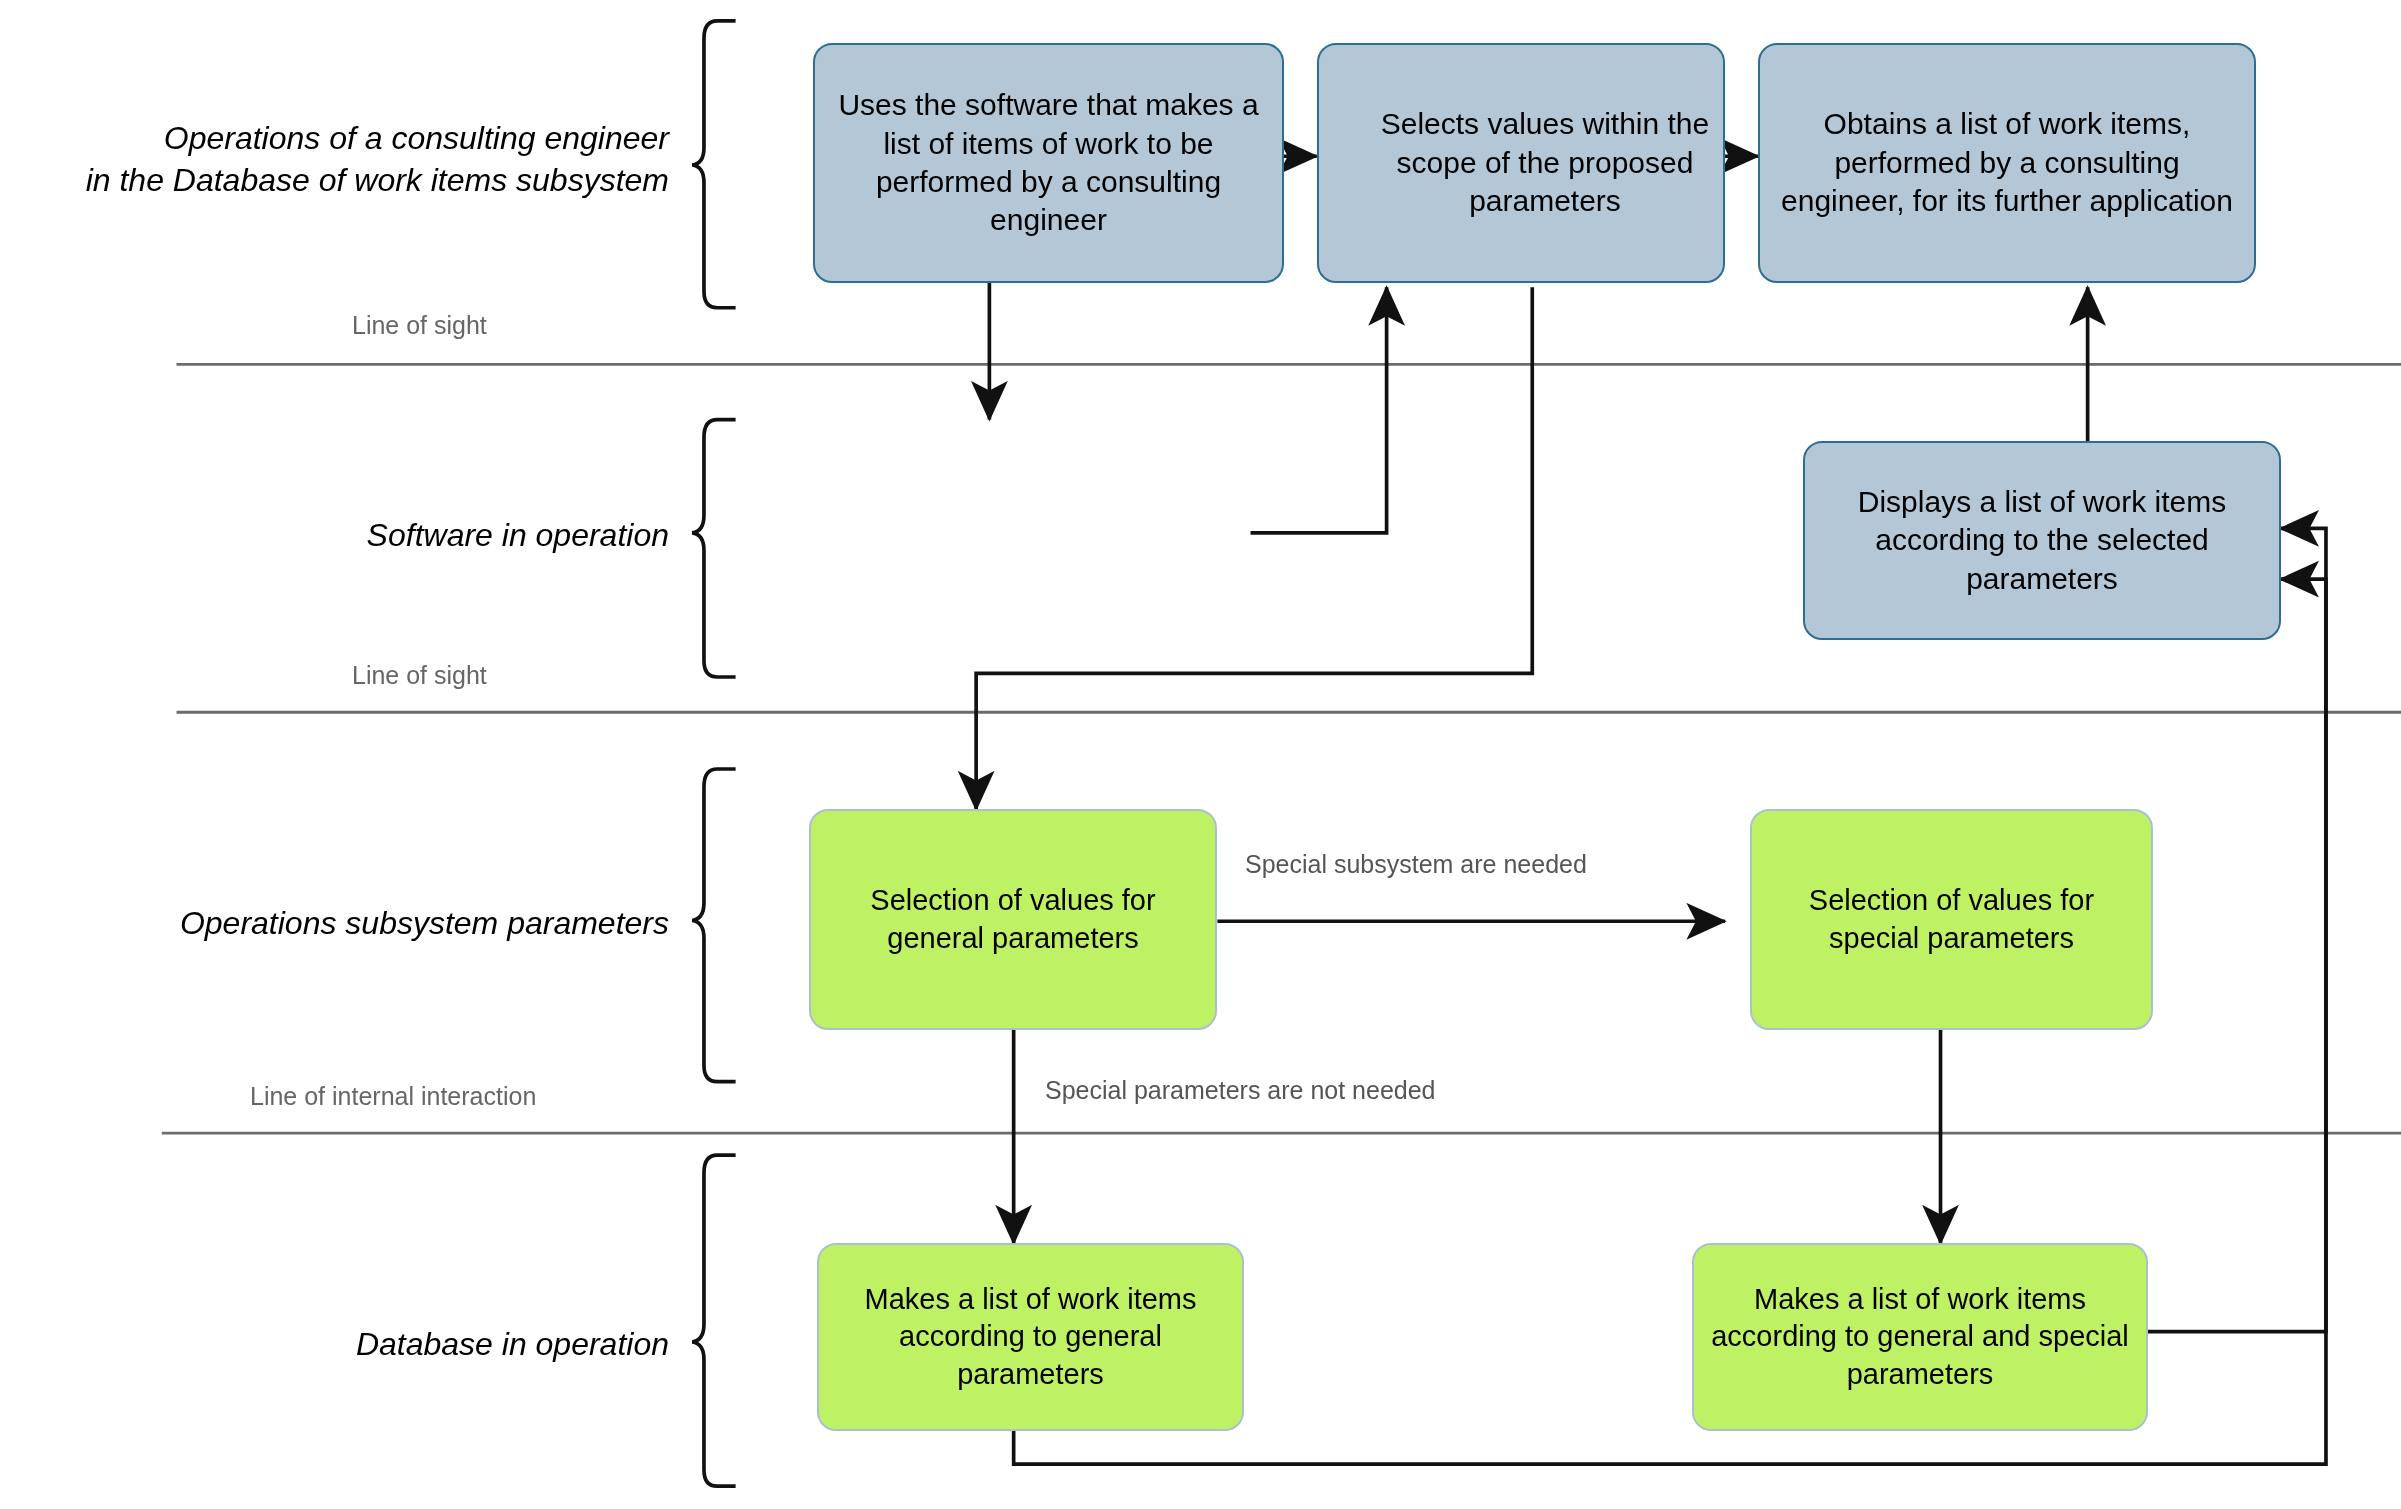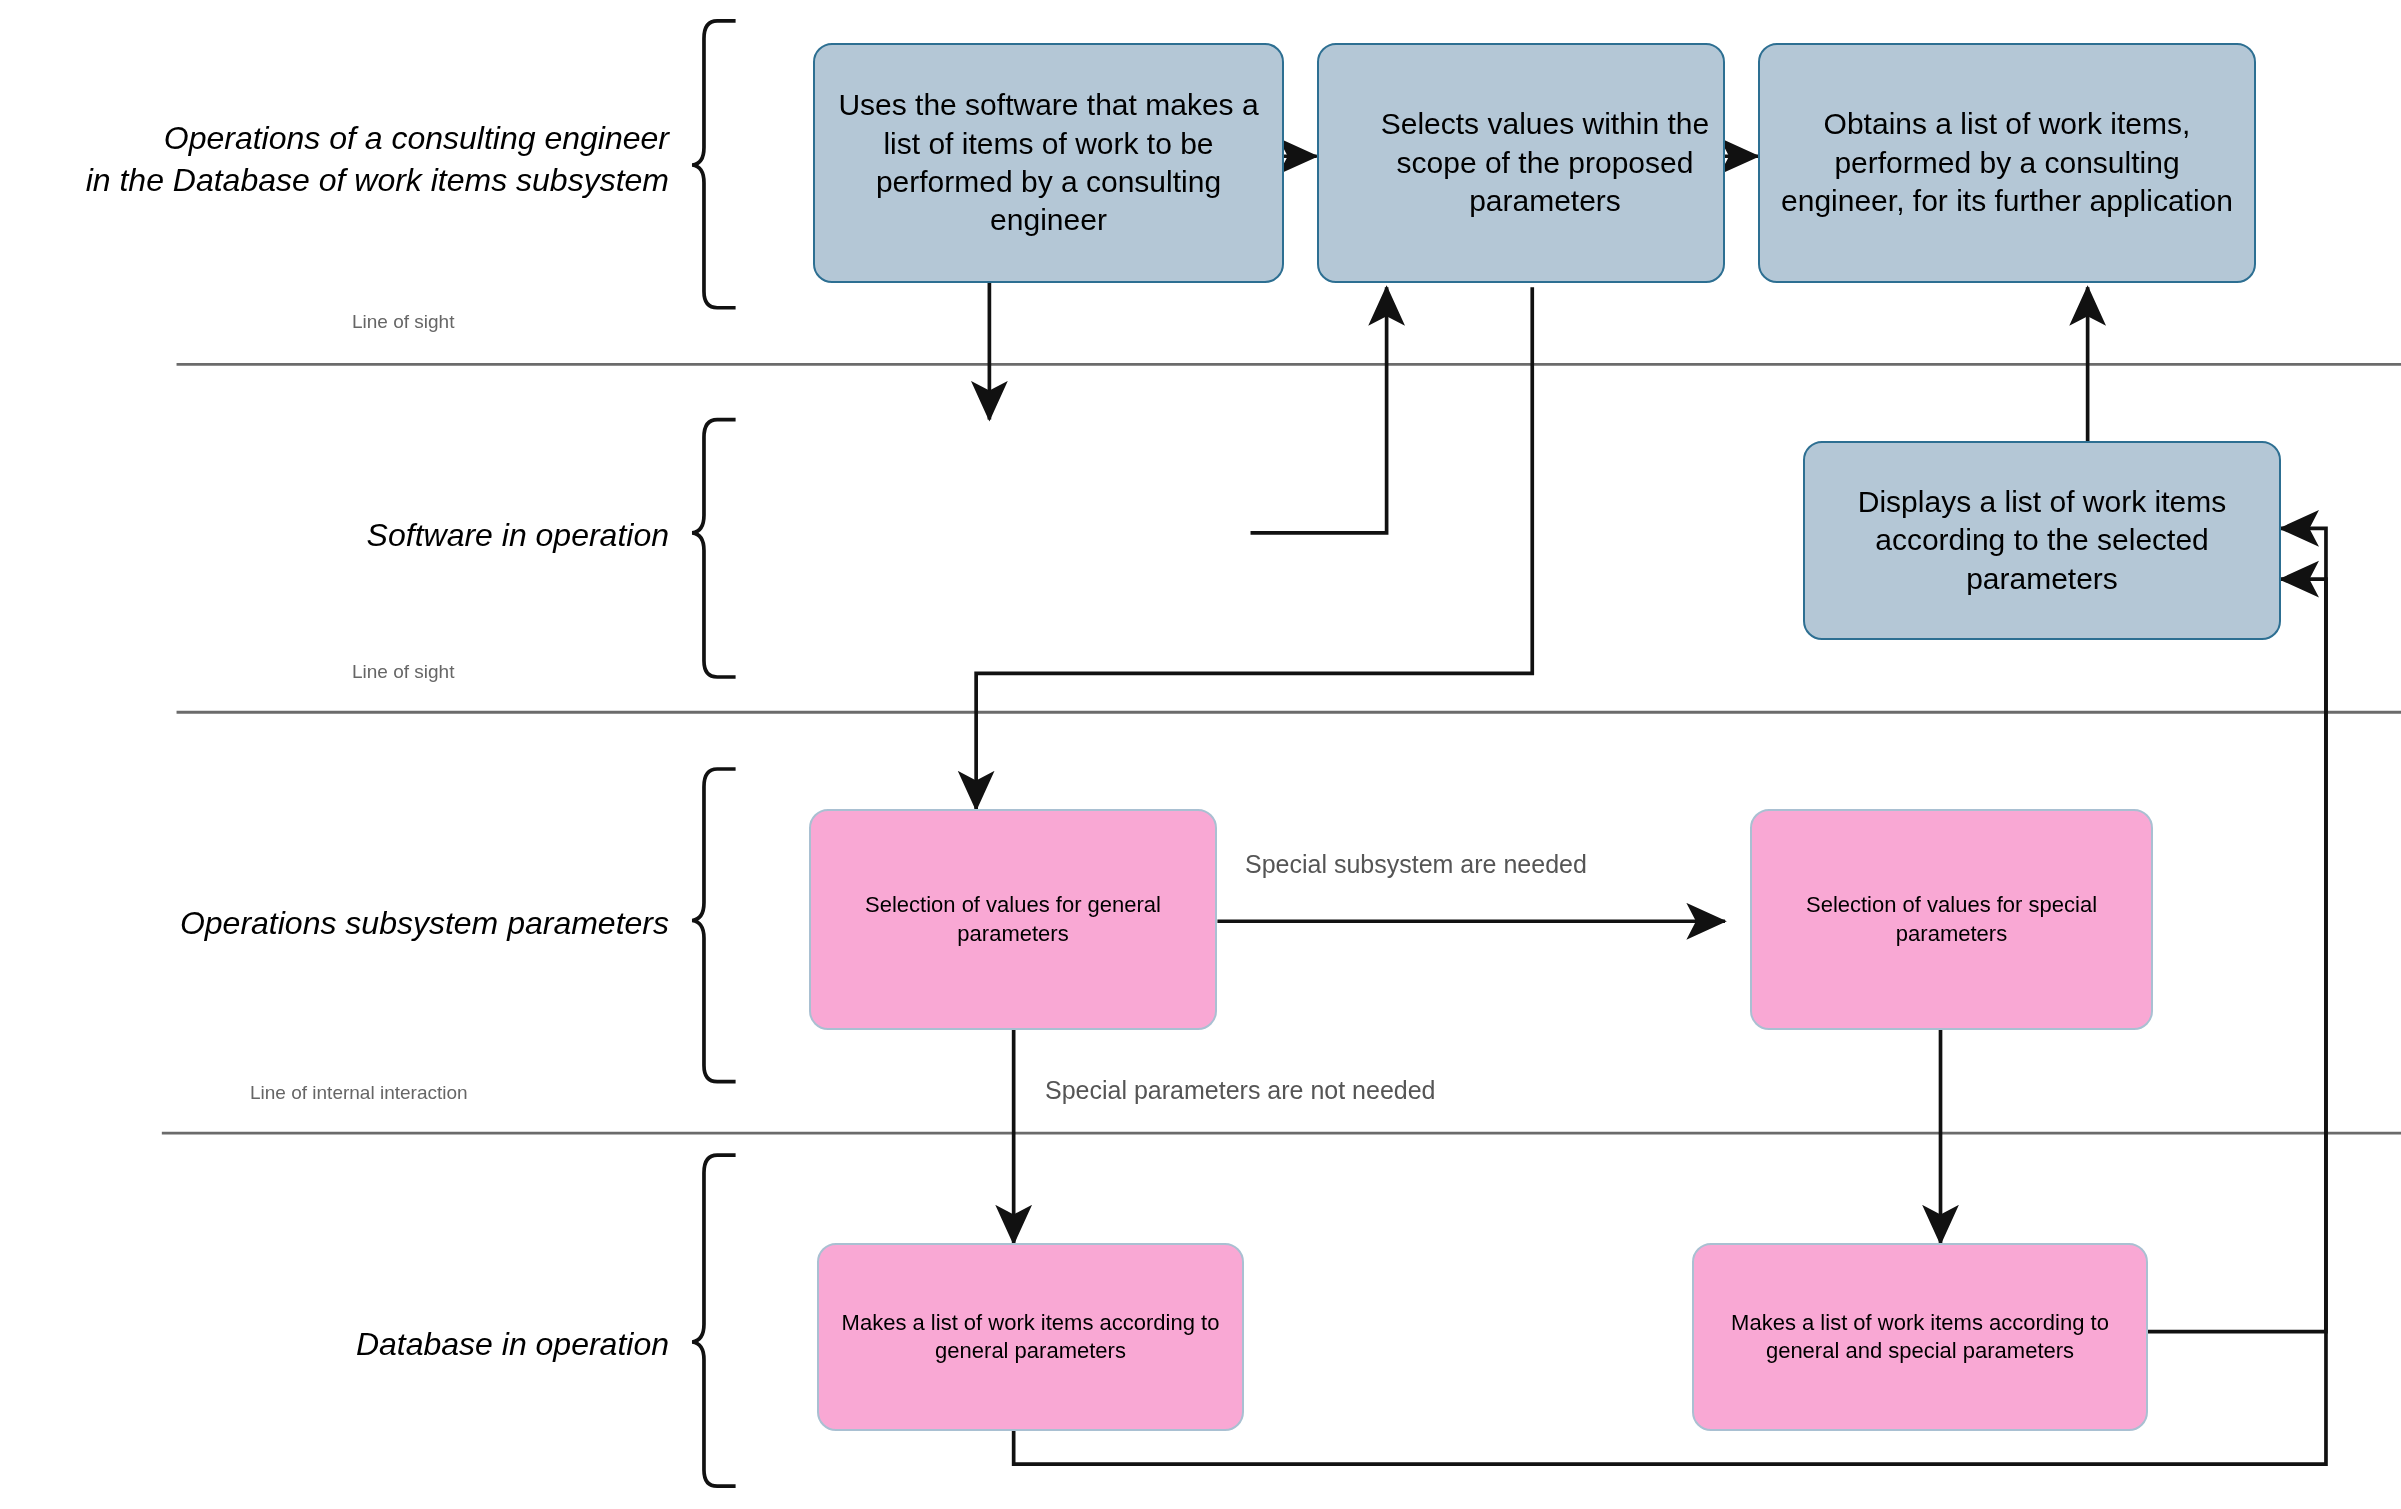--- a/index.html
+++ b/index.html
@@ -7,25 +7,25 @@
        font-family:"Liberation Sans","DejaVu Sans",sans-serif;}
   #stage{position:absolute;left:0;top:0;width:2401px;height:1510px;}
   svg.layer{position:absolute;left:0;top:0;width:2401px;height:1510px;}
 
   .node{position:absolute;box-sizing:border-box;display:flex;align-items:center;
         justify-content:center;text-align:center;border-radius:19px;
         color:#000;line-height:1.28;}
   .node span{display:block;padding:0 10.3px;}
 
   .tier-front{background:#b4c7d6;border:2.2px solid #2d6f92;font-size:30px;}
-  .tier-back{background:#f9a8d4;border:2.2px solid #a9c0d2;font-size:22px;}
+  .tier-back{background:#bef264;border:2.2px solid #a9c0d2;font-size:29px;}
 
   .swimlabel{position:absolute;color:#000;font-size:32px;line-height:1.3;
              text-align:right;white-space:pre-line;font-style:italic;}
-  .linelabel{position:absolute;color:#666;font-size:19px;white-space:nowrap;}
+  .linelabel{position:absolute;color:#666;font-size:25px;white-space:nowrap;}
   .edgelabel{position:absolute;color:#555;font-size:25px;white-space:nowrap;}
 </style>
 </head>
 <body>
 
 <div id="stage">
 
   <svg class="layer" viewBox="0 0 3264 2052">
     <defs>
       <marker id="arw" markerWidth="13" markerHeight="13" refX="10.5" refY="5" orient="auto" markerUnits="strokeWidth">

